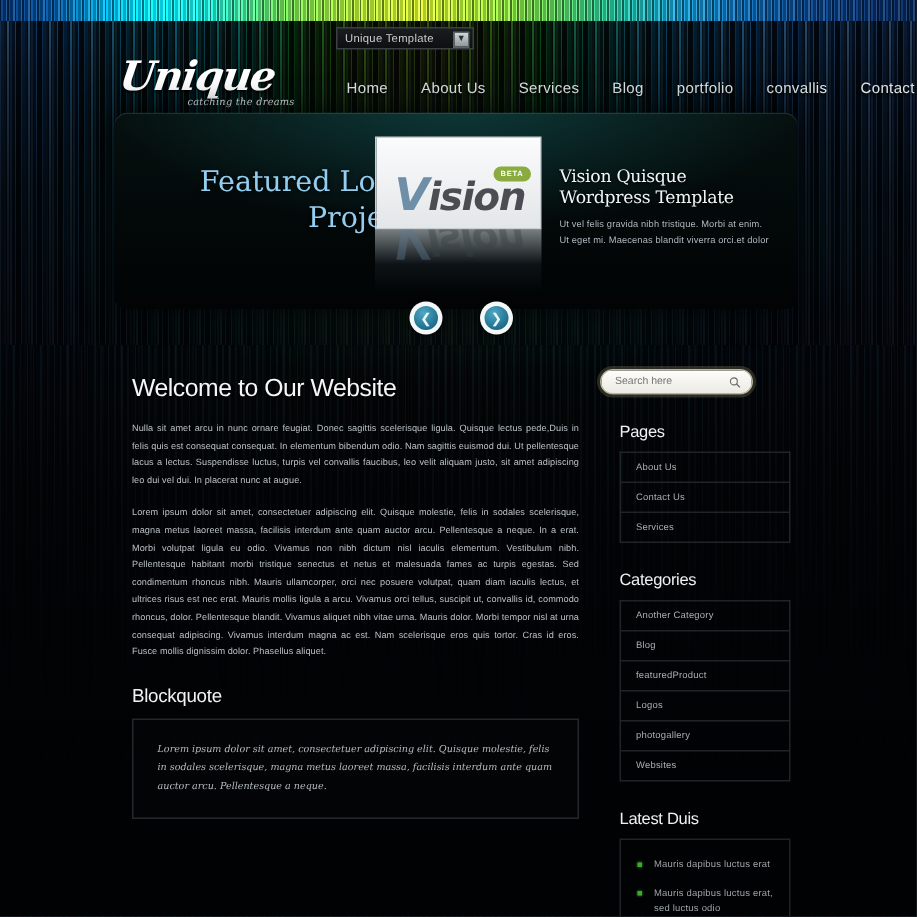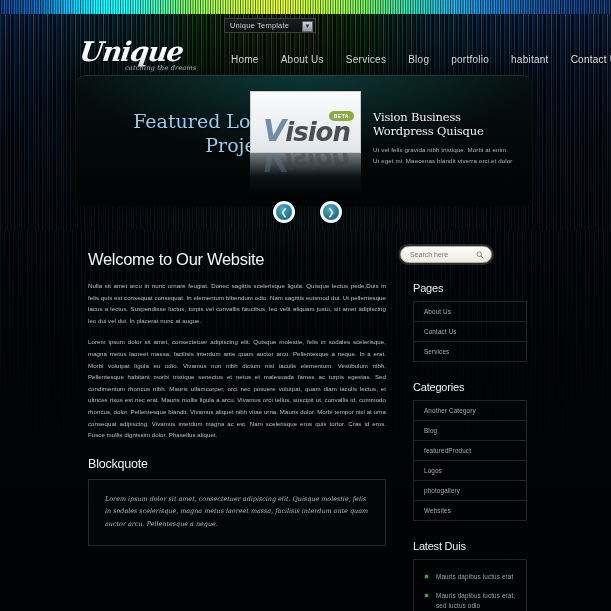--- a/index.html
+++ b/index.html
@@ -255,21 +255,21 @@
     padding: 13px 16px 15px 16px;
     color: #b4bbbf; font-style: italic;
     font-family: "DejaVu Serif", serif;
     font-size: 6.4px; line-height: 12.5px;
     background: rgba(255,255,255,.012);
   }
 
   
   .sidebar { position: absolute; left: 400px; top: 246px; width: 127px; }
   .searchbox {
-    position: relative; width: 92px; height: 17px;
+    position: relative; width: 102px; height: 17px;
     background: linear-gradient(180deg,#fdfdfb,#eceae2);
     border: 1px solid #b8b49e;
     border-radius: 9px;
     box-shadow: 0 0 0 2px rgba(120,115,85,.35);
     display:flex; align-items:center;
   }
   .searchbox input {
     border: 0; outline: 0; background: transparent;
     font-size: 7px; color: #6b6b6b; padding-left: 9px;
     width: 90px; font-family: "Liberation Sans", sans-serif;
@@ -331,42 +331,42 @@
 
     <div class="logo">Unique</div>
     <div class="tagline">catching the dreams</div>
 
     <div class="nav">
       <a href="#">Home</a>
       <a href="#">About Us</a>
       <a href="#">Services</a>
       <a href="#">Blog</a>
       <a href="#">portfolio</a>
-      <a href="#">habitant</a>
+      <a href="#">convallis</a>
       <a href="#">Contact Us</a>
     </div>
   </div>
 
   <div class="slider">
     <div class="slide-title">Featured Logo Project</div>
   </div>
 
   <div class="logo-card">
     <div class="vision-wrap">
       <span class="vision-text"><span class="vee">V</span><span>ision</span><span class="beta">BETA</span></span>
     </div>
   </div>
   <div class="logo-reflect">
     <div class="mirror">
       <span class="vision-text"><span class="vee">V</span><span>ision</span></span>
     </div>
   </div>
 
   <div class="slide-desc">
-    <h3>Vision Business Wordpress Quisque</h3>
+    <h3>Vision Quisque Wordpress Template</h3>
     <p>Ut vel felis gravida nibh tristique. Morbi at enim. Ut eget mi. Maecenas blandit viverra orci.et dolor</p>
   </div>
 
   <div class="navbtn" id="prev-btn">
     <span class="inner">❮</span>
   </div>
   <div class="navbtn" id="next-btn">
     <span class="inner">❯</span>
   </div>
 

